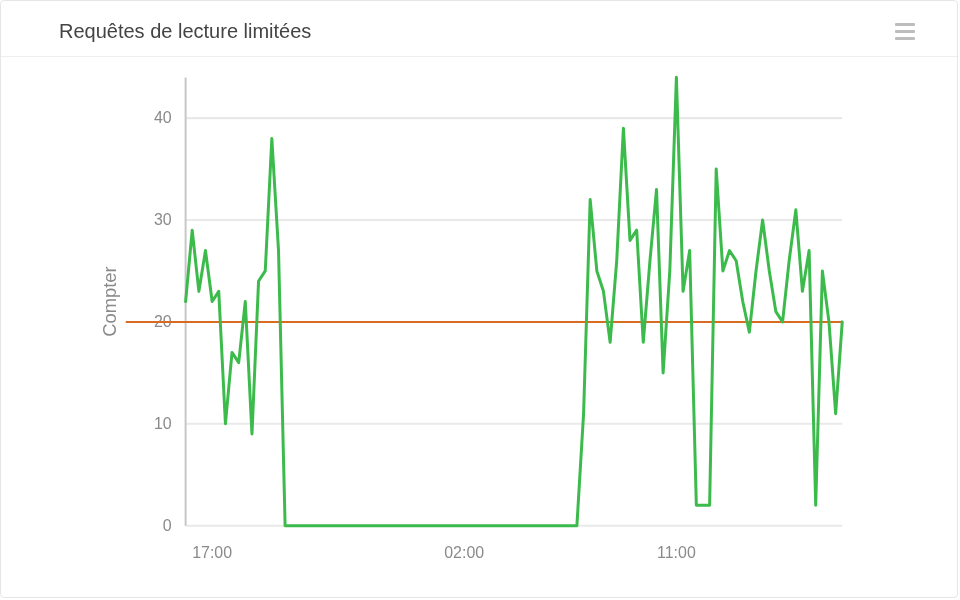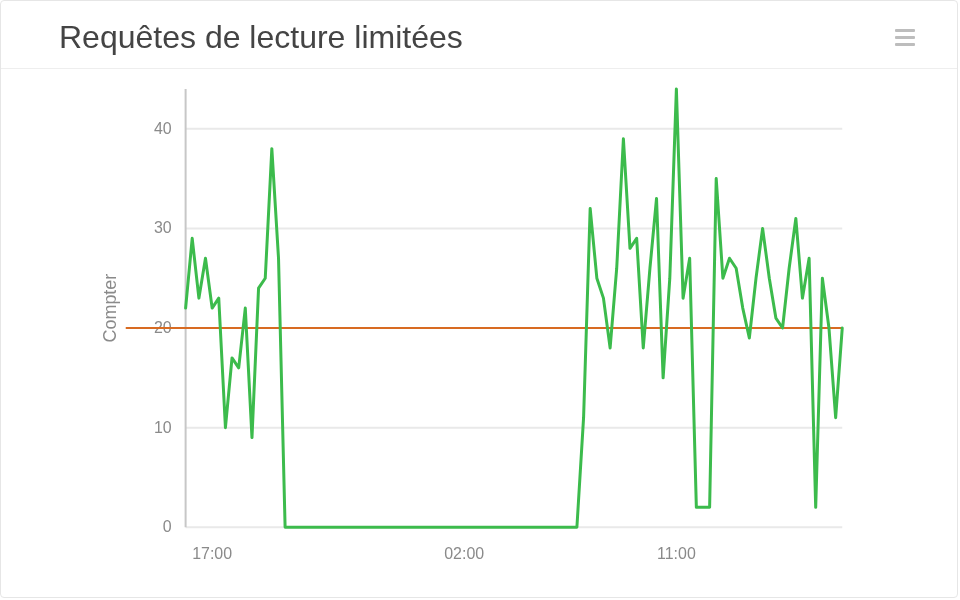--- a/index.html
+++ b/index.html
@@ -22,21 +22,21 @@
     flex-direction: column;
   }
   .card-header {
     display: flex;
     align-items: center;
     justify-content: space-between;
     padding: 18px 38px 12px 58px;
     border-bottom: 1px solid #eee;
   }
   .card-title {
-    font-size: 32px;
+    font-size: 20px;
     font-weight: 400;
     color: #444;
   }
   .hamburger {
     display: flex;
     flex-direction: column;
     gap: 4px;
     cursor: pointer;
     padding: 4px;
   }

